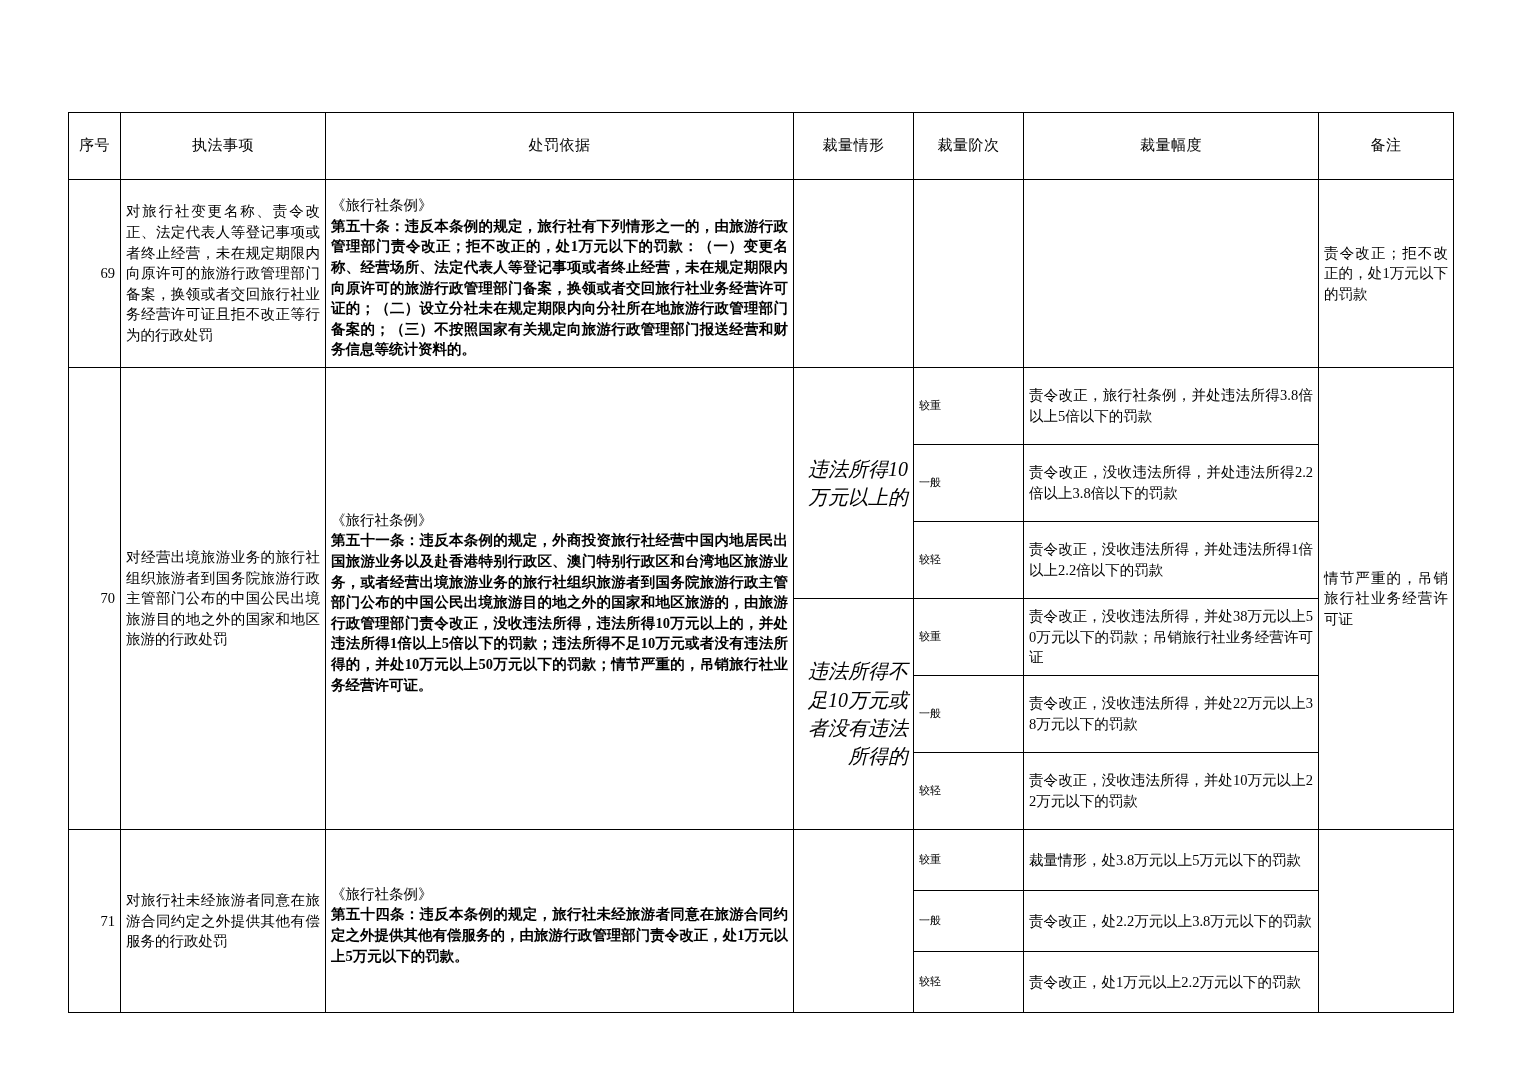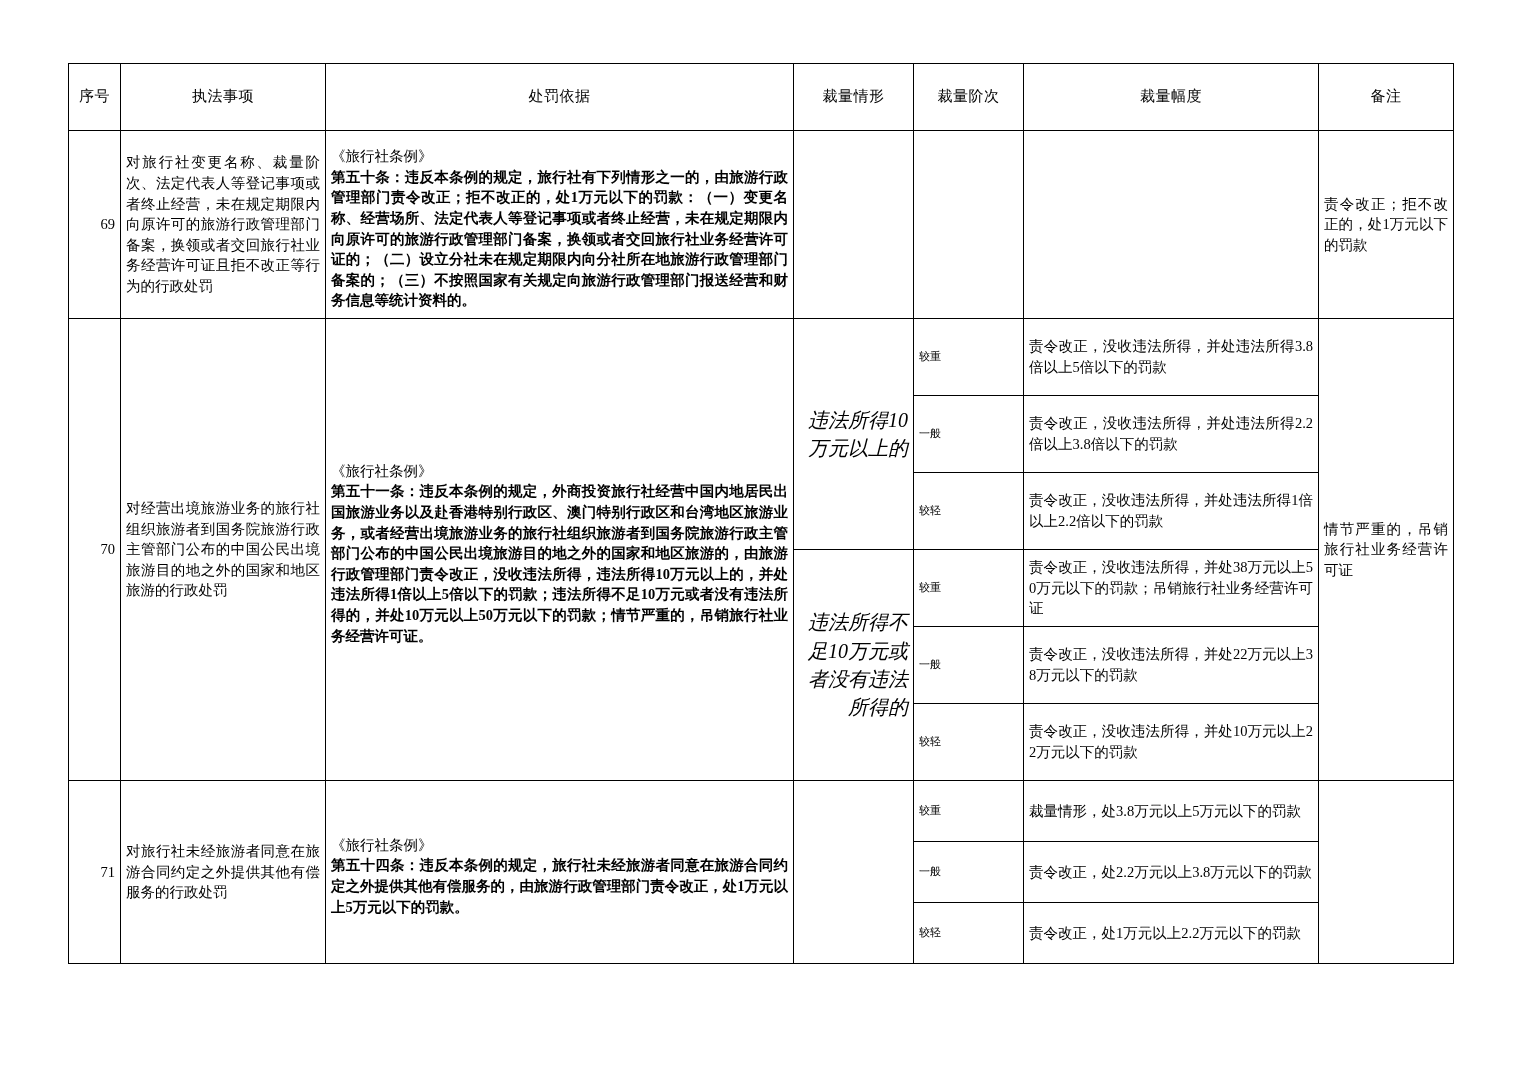--- a/index.html
+++ b/index.html
@@ -13,21 +13,21 @@
     height: 1074px;
     font-family: "Liberation Serif", "DejaVu Serif", serif;
     color: #000000;
     overflow: hidden;
   }
   .page {
     position: relative;
     width: 1520px;
     height: 1074px;
     box-sizing: border-box;
-    padding: 63px 68px 0 68px;
+    padding: 112px 68px 0 68px;
   }
   table.sheet {
     width: 1385px;
     border-collapse: collapse;
     table-layout: fixed;
   }
   table.sheet td, table.sheet th {
     border: 1px solid #000000;
     vertical-align: middle;
     padding: 3px 5px;
@@ -124,41 +124,41 @@
         <td>裁量情形</td>
         <td>裁量阶次</td>
         <td>裁量幅度</td>
         <td>备注</td>
       </tr>
     </thead>
     <tbody>
 
       <tr style="height: 188px;">
         <td class="idx">69</td>
-        <td class="item">对旅行社变更名称、裁量阶次、法定代表人等登记事项或者终止经营，未在规定期限内向原许可的旅游行政管理部门备案，换领或者交回旅行社业务经营许可证且拒不改正等行为的行政处罚</td>
+        <td class="item">对旅行社变更名称、责令改正、法定代表人等登记事项或者终止经营，未在规定期限内向原许可的旅游行政管理部门备案，换领或者交回旅行社业务经营许可证且拒不改正等行为的行政处罚</td>
         <td class="basis">
           <span class="basis-title">《旅行社条例》</span>
           <span class="basis-body">第五十条：违反本条例的规定，旅行社有下列情形之一的，由旅游行政管理部门责令改正；拒不改正的，处1万元以下的罚款：（一）变更名称、经营场所、法定代表人等登记事项或者终止经营，未在规定期限内向原许可的旅游行政管理部门备案，换领或者交回旅行社业务经营许可证的；（二）设立分社未在规定期限内向分社所在地旅游行政管理部门备案的；（三）不按照国家有关规定向旅游行政管理部门报送经营和财务信息等统计资料的。</span>
         </td>
         <td class="situ blank"></td>
         <td class="level blank"></td>
         <td class="range blank"></td>
         <td class="remark">责令改正；拒不改正的，处1万元以下的罚款</td>
       </tr>
 
       <tr style="height: 77px;">
         <td class="idx" rowspan="6">70</td>
         <td class="item" rowspan="6">对经营出境旅游业务的旅行社组织旅游者到国务院旅游行政主管部门公布的中国公民出境旅游目的地之外的国家和地区旅游的行政处罚</td>
         <td class="basis mid" rowspan="6">
           <span class="basis-title">《旅行社条例》</span>
           <span class="basis-body">第五十一条：违反本条例的规定，外商投资旅行社经营中国内地居民出国旅游业务以及赴香港特别行政区、澳门特别行政区和台湾地区旅游业务，或者经营出境旅游业务的旅行社组织旅游者到国务院旅游行政主管部门公布的中国公民出境旅游目的地之外的国家和地区旅游的，由旅游行政管理部门责令改正，没收违法所得，违法所得10万元以上的，并处违法所得1倍以上5倍以下的罚款；违法所得不足10万元或者没有违法所得的，并处10万元以上50万元以下的罚款；情节严重的，吊销旅行社业务经营许可证。</span>
         </td>
         <td class="situ" rowspan="3">违法所得10万元以上的</td>
         <td class="level">较重</td>
-        <td class="range">责令改正，没收违法所得，并处违法所得3.8倍以上5倍以下的罚款</td>
+        <td class="range">责令改正，旅行社条例，并处违法所得3.8倍以上5倍以下的罚款</td>
         <td class="remark" rowspan="6">情节严重的，吊销旅行社业务经营许可证</td>
       </tr>
       <tr style="height: 77px;">
         <td class="level">一般</td>
         <td class="range">责令改正，没收违法所得，并处违法所得2.2倍以上3.8倍以下的罚款</td>
       </tr>
       <tr style="height: 77px;">
         <td class="level">较轻</td>
         <td class="range">责令改正，没收违法所得，并处违法所得1倍以上2.2倍以下的罚款</td>
       </tr>

